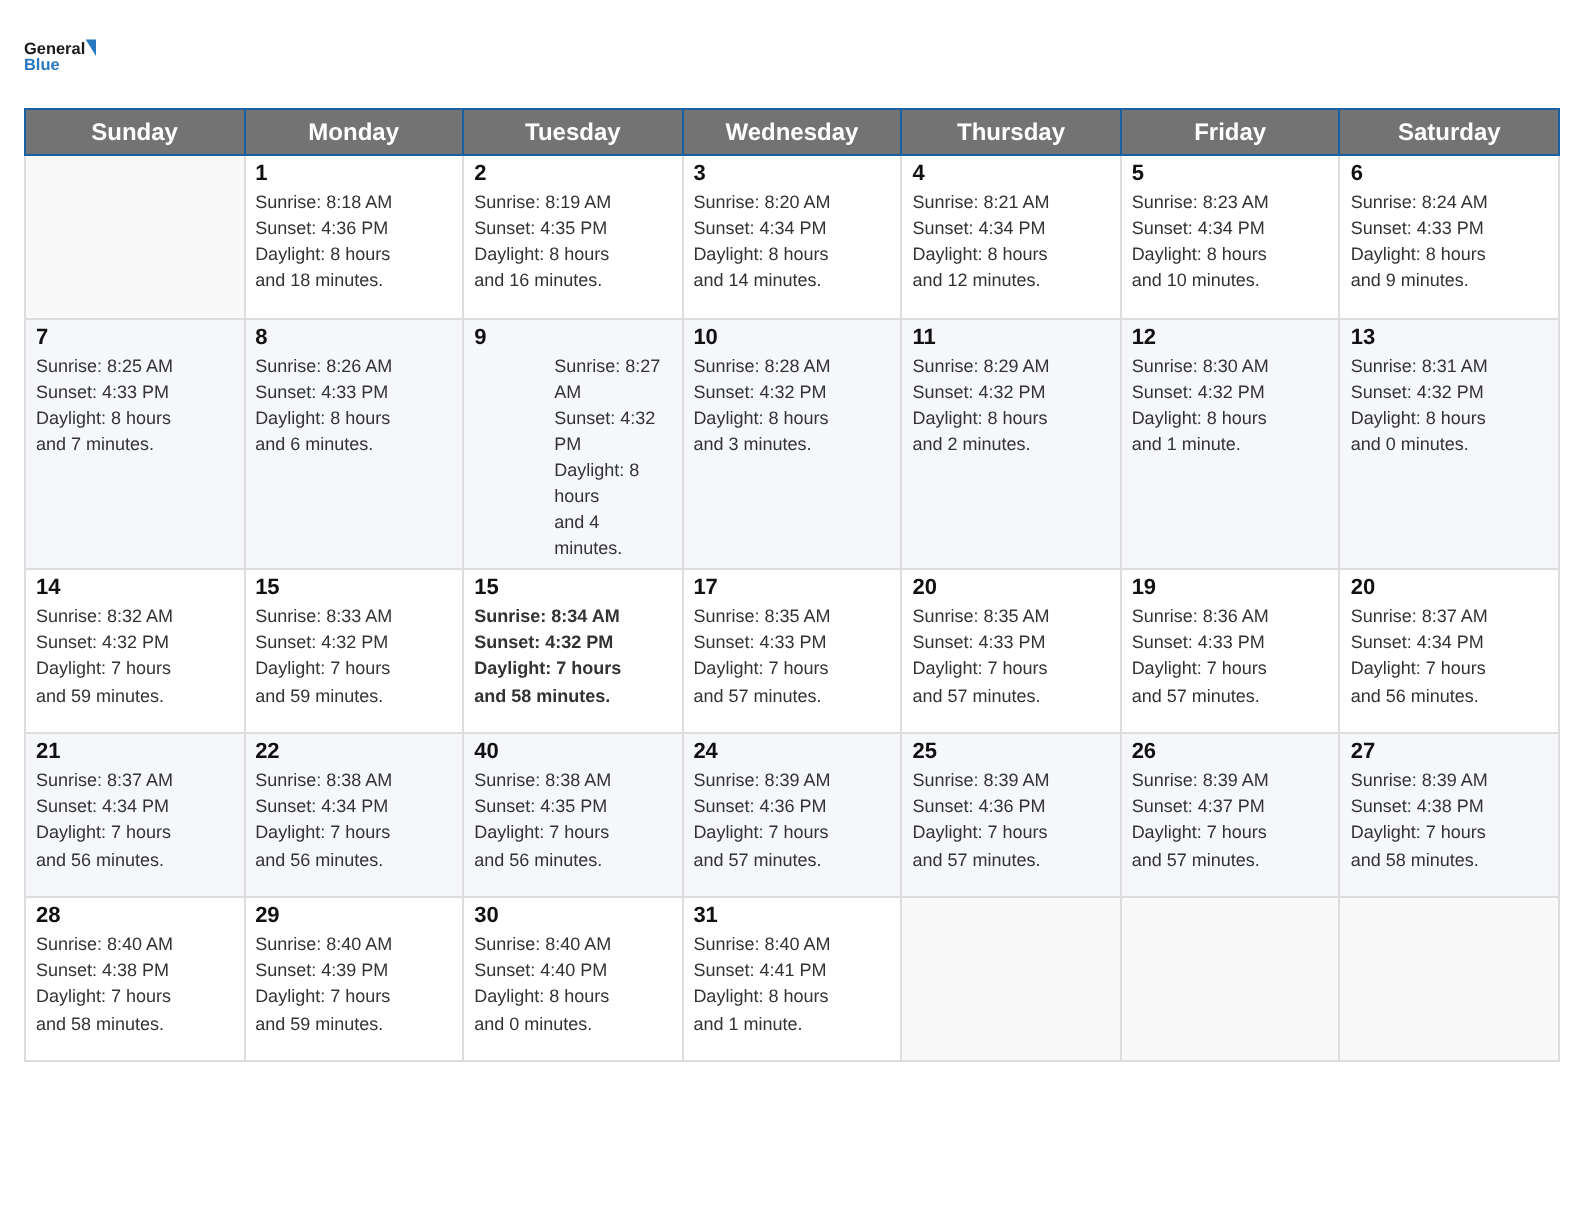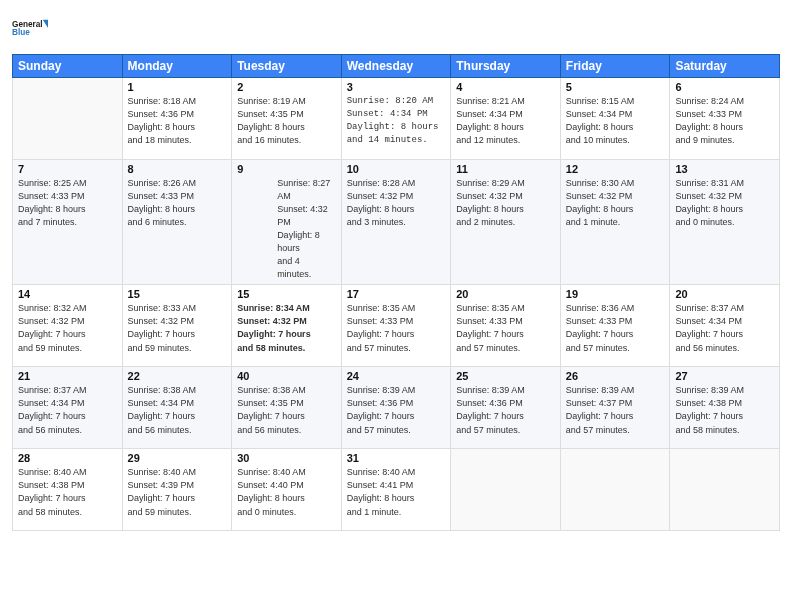--- a/index.html
+++ b/index.html
@@ -38,26 +38,26 @@
     .location {
       font-size: 13px;
       color: #333;
     }
     .calendar {
       width: 100%;
       border-collapse: collapse;
       border: 1px solid #ccc;
     }
     .calendar th {
-      background: #3b82f6;
+      background: #737373;
       color: #fff;
       font-size: 12px;
       font-weight: bold;
       padding: 4px 5px;
-      text-align: left;
+      text-align: center;
       border: 1px solid #1a5fa3;
     }
     .calendar td {
       vertical-align: top;
       padding: 3px 5px;
       border: 1px solid #ddd;
       width: calc(100% / 7);
       height: 82px;
       background: #fff;
       font-size: 9.5px;
@@ -124,35 +124,35 @@
           </td>
           <td>
             <span class="day-num">2</span>
             <div class="day-info" style="white-space: pre-line;">Sunrise: 8:19 AM
 Sunset: 4:35 PM
 Daylight: 8 hours
 and 16 minutes.</div>
           </td>
           <td>
             <span class="day-num">3</span>
-            <div class="day-info" style="white-space: pre-line; font-family: Liberation Mono, monospace;">Sunrise: 8:20 AM
+            <div class="day-info" style="white-space: pre-line;">Sunrise: 8:20 AM
 Sunset: 4:34 PM
 Daylight: 8 hours
 and 14 minutes.</div>
           </td>
           <td>
             <span class="day-num">4</span>
             <div class="day-info" style="white-space: pre-line;">Sunrise: 8:21 AM
 Sunset: 4:34 PM
 Daylight: 8 hours
 and 12 minutes.</div>
           </td>
           <td>
             <span class="day-num">5</span>
-            <div class="day-info" style="white-space: pre-line;">Sunrise: 8:15 AM
+            <div class="day-info" style="white-space: pre-line;">Sunrise: 8:23 AM
 Sunset: 4:34 PM
 Daylight: 8 hours
 and 10 minutes.</div>
           </td>
           <td>
             <span class="day-num">6</span>
             <div class="day-info" style="white-space: pre-line;">Sunrise: 8:24 AM
 Sunset: 4:33 PM
 Daylight: 8 hours
 and 9 minutes.</div>

